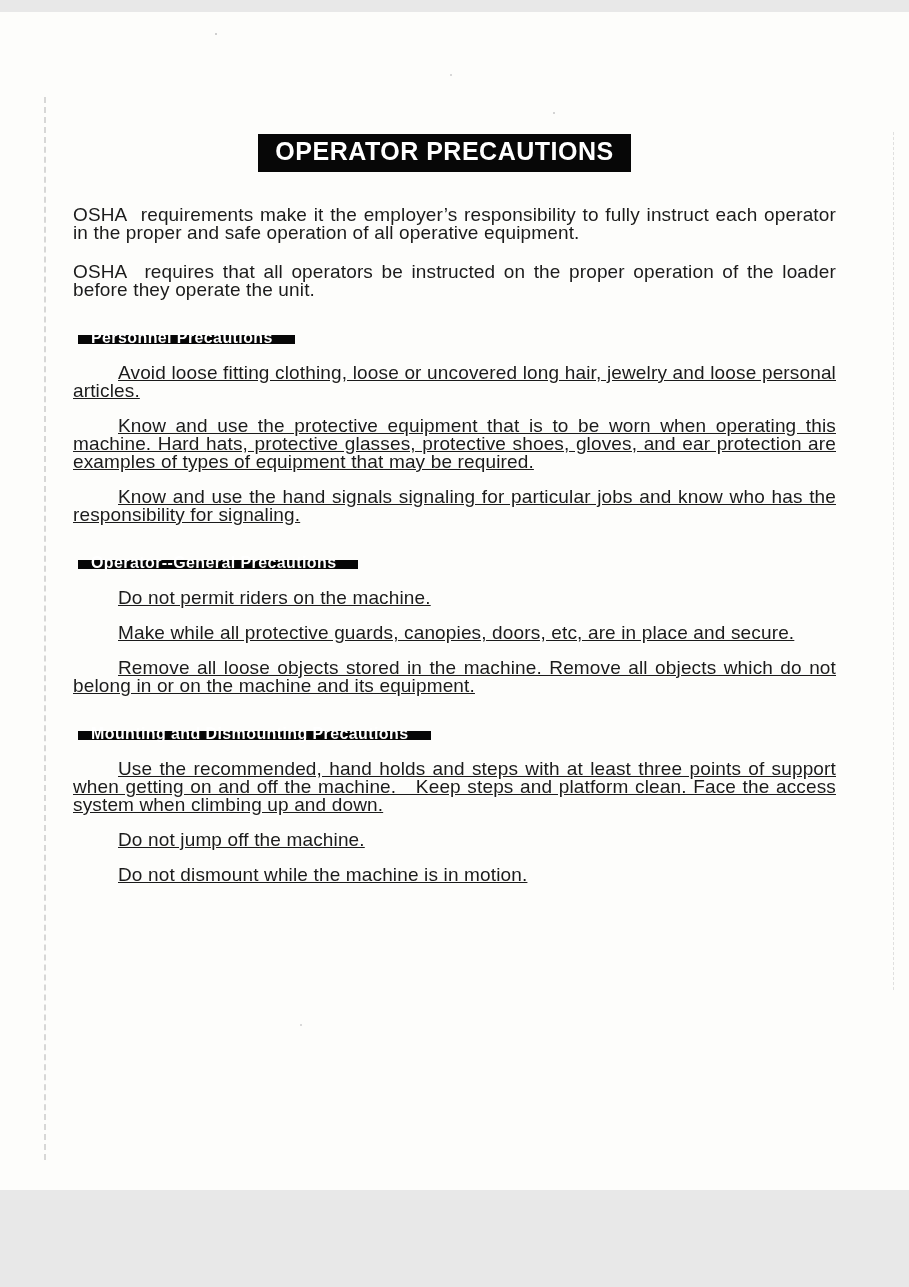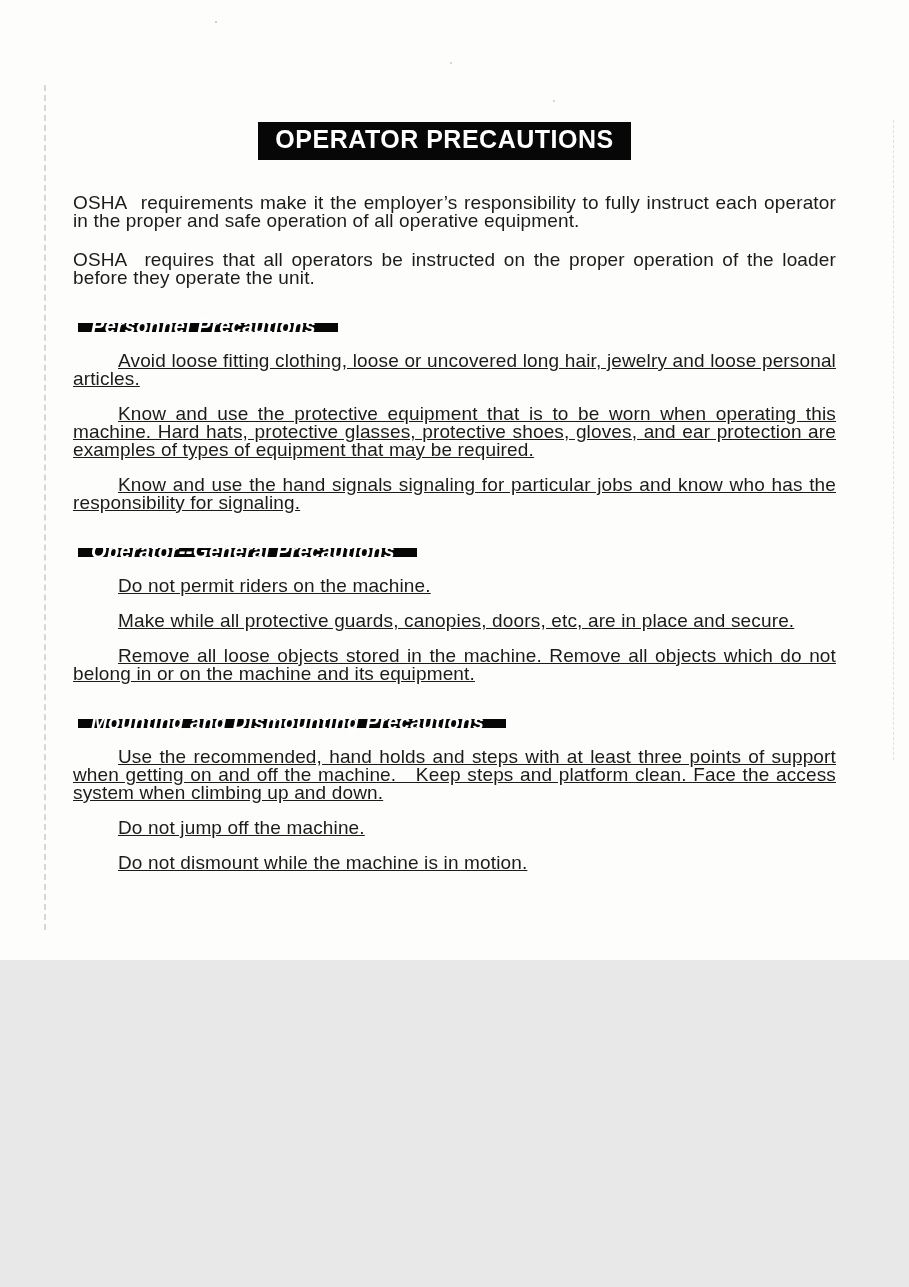--- a/index.html
+++ b/index.html
@@ -1,21 +1,21 @@
 <!DOCTYPE html>
 <html><head>
 <meta charset="utf-8">
 <style>
   * { margin: 0; padding: 0; box-sizing: border-box; }
   html, body { background: #e8e8e8; }
   .page {
     position: relative;
     width: 909px;
-    height: 960px;
-    margin: 0 auto;
+    height: 1178px;
+    margin: 12px auto;
     background: #fdfdfb;
     color: #1b1b1b;
     font-family: "Liberation Sans", sans-serif;
     overflow: hidden;
   }
   .content {
     padding: 122px 73px 0 73px;
   }
   .titlebar-wrap {
     display: flex;
@@ -39,23 +39,22 @@
     margin-top: 17px;
   }
   .p.first { margin-top: 34px; }
   .p.joined { margin-top: 0; }
   .p.gap { margin-top: 21px; }
   .p.ind { text-indent: 45px; text-decoration: underline; }
   .bar {
     display: inline-block;
     background: #070707;
     color: #ffffff;
-    font-size: 20px;
+    font-size: 16px;
     font-weight: bold;
-    font-style: italic;
     letter-spacing: 0.4px;
     padding: 3px 22px 6px 13px;
     margin: 36px 0 3px 5px;
   }
   .bar-wrap { line-height: 0; }
   .pageno {
     position: absolute;
     top: 1203px;
     left: 0;
     right: 0;

